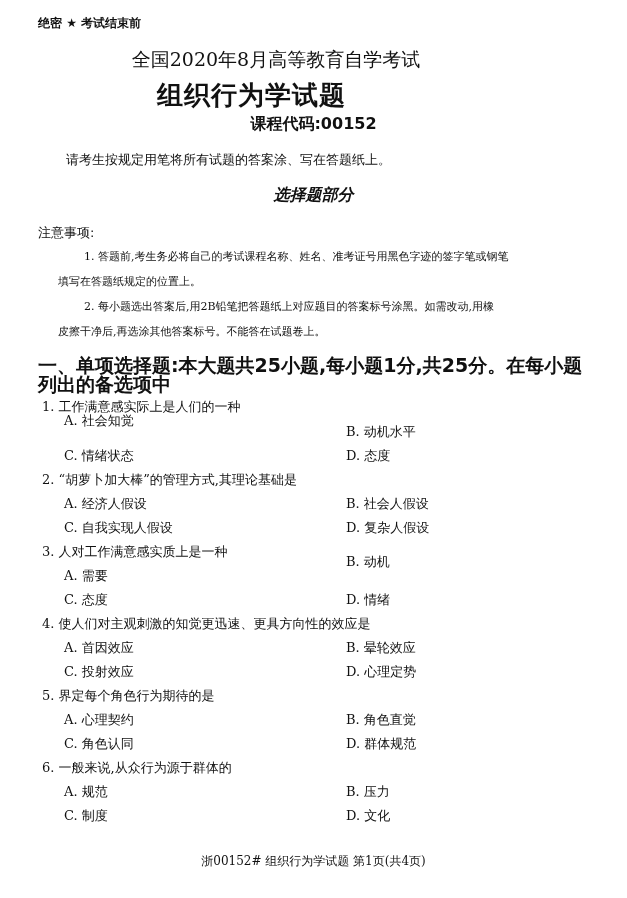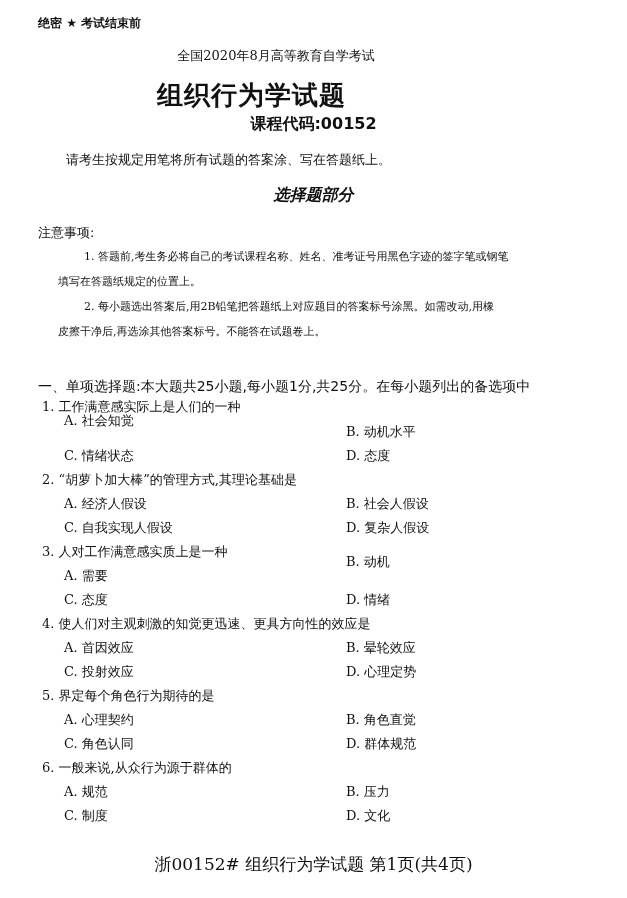--- a/index.html
+++ b/index.html
@@ -1,35 +1,35 @@
 <!DOCTYPE html>
 <html><head>
 <meta charset="utf-8">
 <style>
   html, body { margin: 0; padding: 0; background: #ffffff; }
   body { width: 627px; height: 898px; position: relative; overflow: hidden; color: #111; font-family: "DejaVu Serif", "Liberation Serif", serif; }
   .abs { position: absolute; white-space: nowrap; }
   .sans { font-family: "DejaVu Sans", "Liberation Sans", sans-serif; }
   .serif { font-family: "DejaVu Serif", "Liberation Serif", serif; }
   .secret { left: 38px; top: 15px; font-size: 12px; font-weight: bold; }
-  .exam { left: 0; width: 552px; text-align: center; top: 47px; font-size: 13px; }
+  .exam { left: 0; width: 552px; text-align: center; top: 47px; font-size: 19px; }
   .subject { left: 0; width: 503px; text-align: center; top: 78px; font-size: 26px; font-weight: bold; letter-spacing: 1px; }
   .code { left: 0; width: 627px; text-align: center; top: 114px; font-size: 16px; font-weight: bold; }
   .instr { left: 66px; top: 151px; font-size: 13px; }
   .section-title { left: 0; width: 627px; text-align: center; top: 185px; font-size: 16px; font-weight: bold; font-style: italic; }
   .notice-title { left: 38px; top: 224px; font-size: 13px; }
   .para { left: 38px; width: 560px; font-size: 11px; line-height: 25px; white-space: normal; margin-left: 20px; }
   .para .indent { padding-left: 26px; }
-  .part-head { left: 38px; top: 377px; font-size: 14px; font-weight: normal; line-height: 19px; white-space: normal; width: 560px; }
+  .part-head { left: 38px; top: 356px; font-size: 19px; font-weight: bold; line-height: 19px; white-space: normal; width: 560px; }
   .part-head .l2 { padding-left: 27px; }
   .q { left: 42px; font-size: 13px; }
   .opt { font-size: 13px; }
   .optA, .optC { left: 64px; }
   .optB, .optD { left: 346px; }
-  .footer { left: 0; width: 627px; text-align: center; top: 853px; font-size: 17px; }
+  .footer { left: 0; width: 627px; text-align: center; top: 853px; font-size: 12px; }
 </style>
 </head>
 <body>
 
 <div class="abs secret sans">绝密 ★ 考试结束前</div>
 <div class="abs exam serif">全国2020年8月高等教育自学考试</div>
 <div class="abs subject sans">组织行为学试题</div>
 <div class="abs code sans">课程代码:00152</div>
 
 <div class="abs instr sans">请考生按规定用笔将所有试题的答案涂、写在答题纸上。</div>

